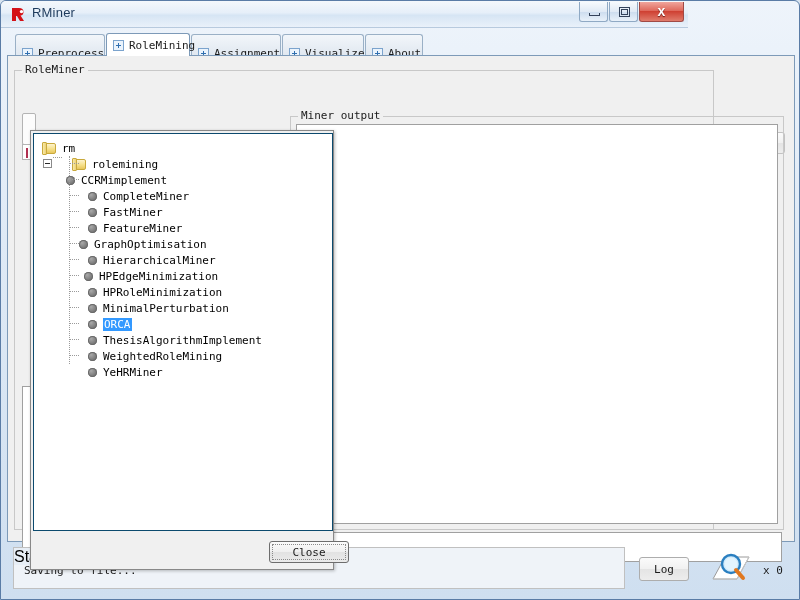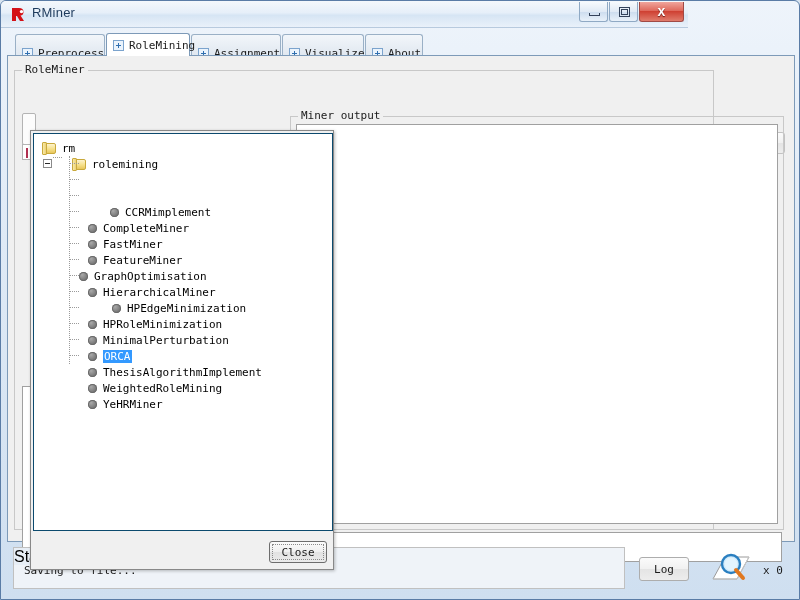--- a/index.html
+++ b/index.html
@@ -295,21 +295,21 @@
     width: 0; border-left: 1px dotted #9a9a9a;
   }
   .guide-h {
     position: absolute;
     height: 0; border-top: 1px dotted #9a9a9a;
   }
 
   .dlg-close {
     position: absolute;
     left: 238px; top: 410px;
-    width: 58px; height: 22px;
+    width: 80px; height: 22px;
     box-sizing: border-box;
     border: 1px solid #6d6d6d;
     border-radius: 3px;
     background: linear-gradient(to bottom, #fbfbfb 0%, #f0f0f0 48%, #e2e2e2 50%, #ebebeb 100%);
     display: flex; align-items: center; justify-content: center;
     font-family: "DejaVu Sans Mono", monospace;
     font-size: 11px;
     color: #1a1a1a;
   }
   .dlg-close::after {
@@ -423,21 +423,21 @@
         <div class="tree-inner" id="tree-inner">
             <div class="tree-row" style="padding-left: 8px;">
               <span class="folder"></span>
               <span class="tree-label">rm</span>
             </div>
             <div class="tree-row" style="padding-left: 22px;">
               <span class="expander" style="left: 9px; top: 3px;"></span>
               <span class="folder" style="margin-left: 16px;"></span>
               <span class="tree-label">rolemining</span>
             </div>
-            <div class="tree-row" style="padding-left: 76px; margin-top: 32px;">
+            <div class="tree-row" style="padding-left: 32px;">
               <span class="bullet"></span>
               <span class="tree-label">CCRMimplement</span>
             </div>
             <div class="tree-row" style="padding-left: 54px;">
               <span class="bullet"></span>
               <span class="tree-label">CompleteMiner</span>
             </div>
             <div class="tree-row" style="padding-left: 54px;">
               <span class="bullet"></span>
               <span class="tree-label">FastMiner</span>
@@ -447,21 +447,21 @@
               <span class="tree-label">FeatureMiner</span>
             </div>
             <div class="tree-row" style="padding-left: 45px;">
               <span class="bullet"></span>
               <span class="tree-label">GraphOptimisation</span>
             </div>
             <div class="tree-row" style="padding-left: 54px;">
               <span class="bullet"></span>
               <span class="tree-label">HierarchicalMiner</span>
             </div>
-            <div class="tree-row" style="padding-left: 78px;">
+            <div class="tree-row" style="padding-left: 50px;">
               <span class="bullet"></span>
               <span class="tree-label">HPEdgeMinimization</span>
             </div>
             <div class="tree-row" style="padding-left: 54px;">
               <span class="bullet"></span>
               <span class="tree-label">HPRoleMinimization</span>
             </div>
             <div class="tree-row" style="padding-left: 54px;">
               <span class="bullet"></span>
               <span class="tree-label">MinimalPerturbation</span>

